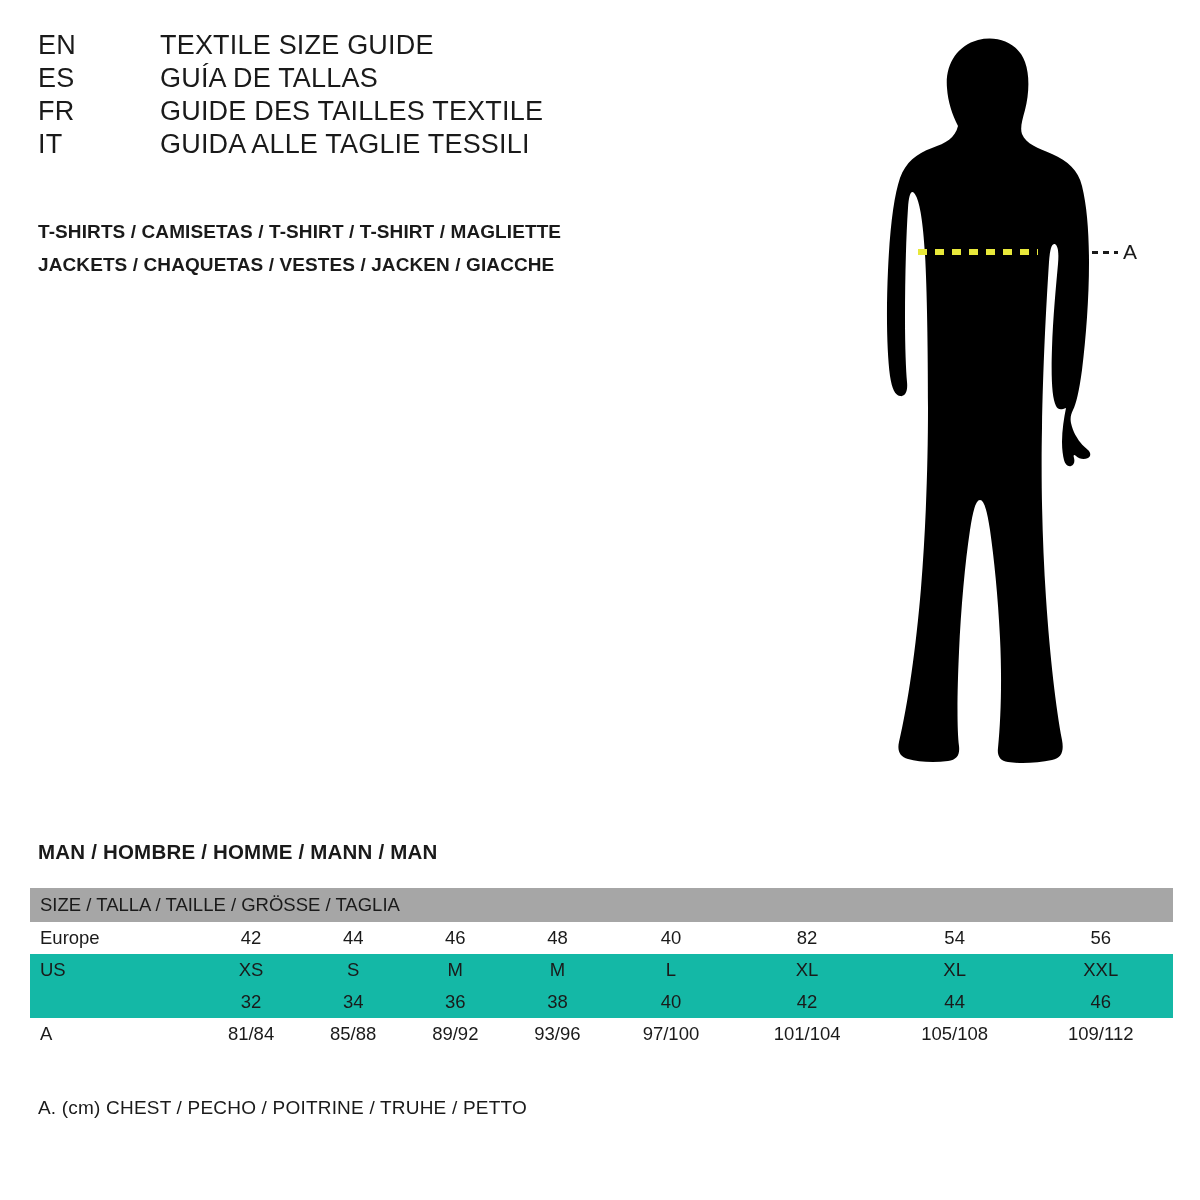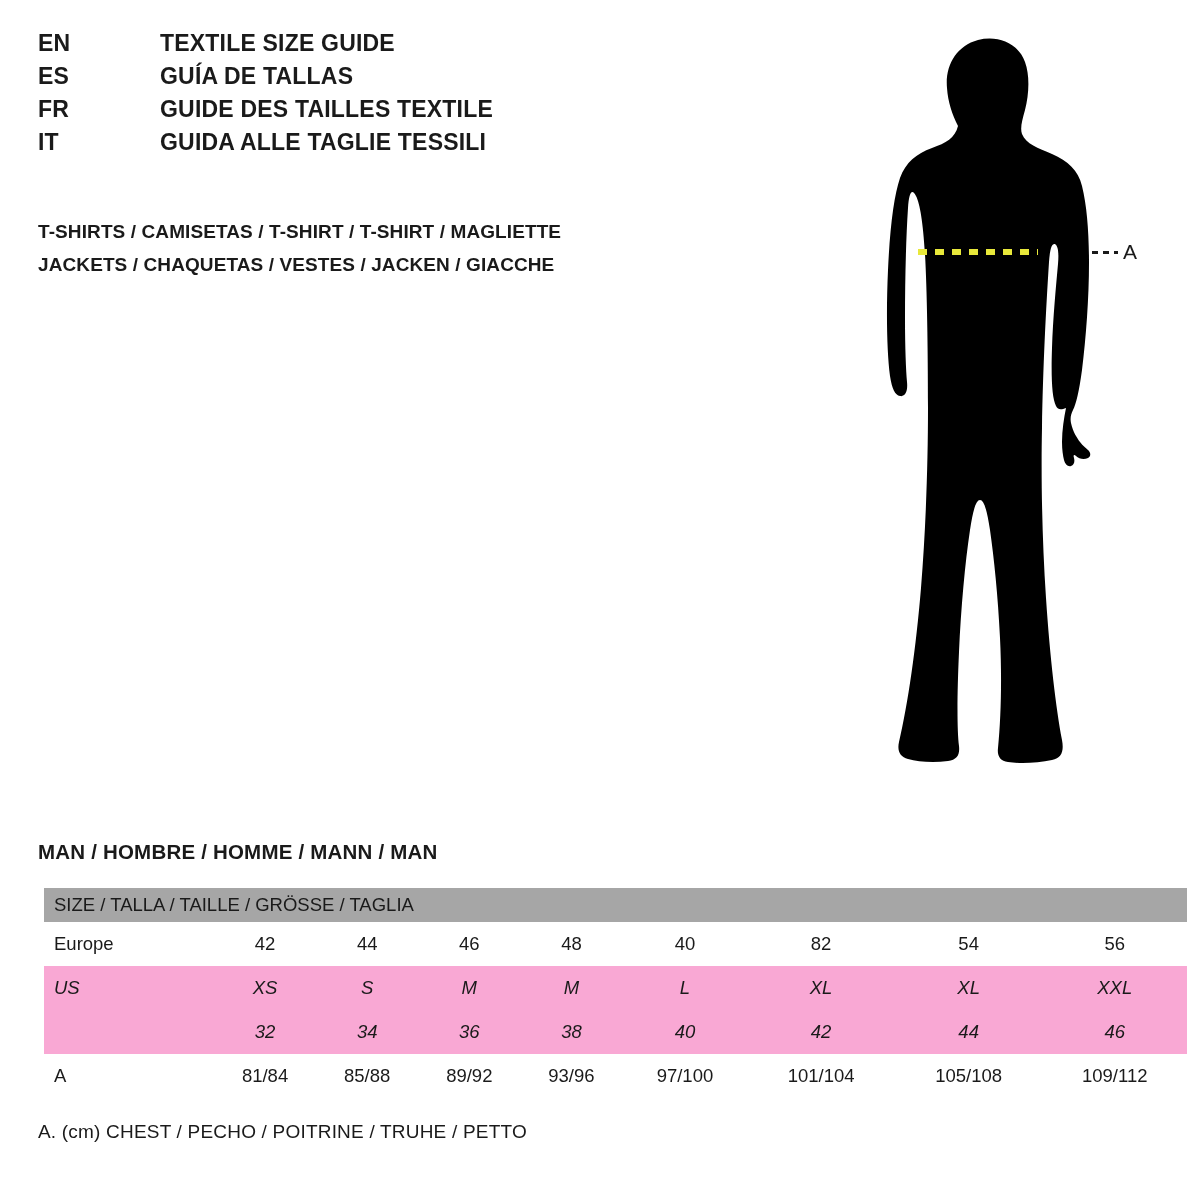--- a/index.html
+++ b/index.html
@@ -26,23 +26,22 @@
   .lang-block {
     position: absolute;
     left: 38px;
     top: 30px;
     width: 720px;
   }
   .lang-row {
     display: flex;
     align-items: baseline;
     height: 33px;
-    font-size: 23px;
+    font-size: 27px;
     letter-spacing: 0.2px;
-    font-weight: bold;
   }
   .lang-code {
     width: 78px;
     flex: none;
   }
   .lang-text {
     flex: 1;
     margin-left: 44px;
   }
 
@@ -93,29 +92,29 @@
     left: 38px;
     top: 840px;
     font-size: 20.5px;
     font-weight: bold;
     letter-spacing: 0.2px;
   }
 
   
   .size-table {
     position: absolute;
-    left: 44px;
+    left: 30px;
     top: 888px;
     width: 1143px;
     border-collapse: collapse;
     font-size: 18.5px;
   }
   .size-table td, .size-table th {
     padding: 0;
-    height: 44px;
+    height: 32px;
     font-weight: normal;
     text-align: center;
     vertical-align: middle;
   }
   .size-table .label-cell {
     text-align: left;
     padding-left: 10px;
     width: 160px;
   }
   .row-head {
@@ -124,31 +123,29 @@
   .row-head td {
     text-align: left;
     padding-left: 10px;
     font-size: 18.5px;
     height: 34px;
   }
   .row-light {
     background: #ffffff;
   }
   .row-grey {
-    background: #f9a8d4;
-    font-style: italic;
+    background: #14b8a6;
   }
 
   .footnote {
     position: absolute;
     left: 38px;
     top: 1097px;
     font-size: 19px;
     letter-spacing: 0.2px;
-    margin-top: 24px;
   }
 </style>
 </head>
 <body>
 
 <div class="page">
 
   <div class="lang-block">
     <div class="lang-row">
       <span class="lang-code">EN</span>

